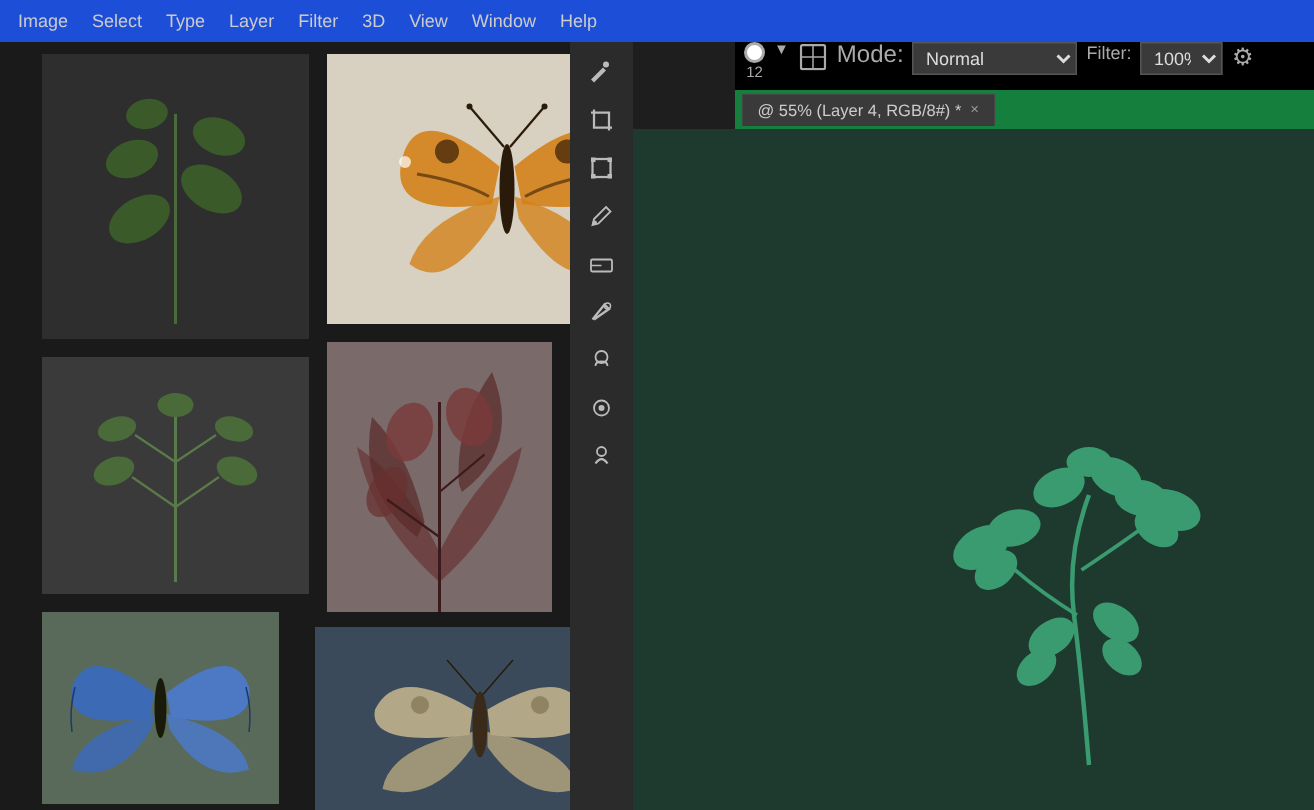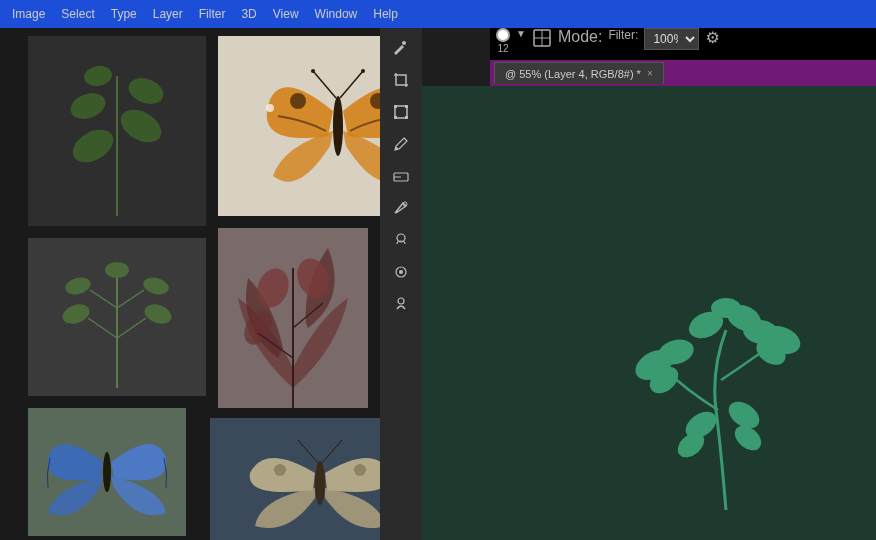--- a/index.html
+++ b/index.html
@@ -81,21 +81,21 @@
       width: 55px;
     }
 
     
     .tabbar {
       position: absolute;
       top: 60px;
       left: 490px;
       right: 0;
       height: 26px;
-      background: #701a75;
+      background: #15803d;
       display: flex;
       align-items: center;
       padding: 0 4px;
       z-index: 100;
     }
     .tab {
       color: #ccc;
       font-size: 11px;
       padding: 2px 10px;
       background: #3a3a3a;
@@ -261,20 +261,21 @@
   <div style="color:#aaa;font-size:10px;cursor:pointer;">▼</div>
 
   <div style="width:20px;height:20px;display:flex;align-items:center;justify-content:center;cursor:pointer;">
     <svg width="18" height="18" viewBox="0 0 18 18" fill="none" xmlns="http://www.w3.org/2000/svg">
       <rect x="1" y="1" width="16" height="16" rx="1" stroke="#aaa" stroke-width="1.5" fill="none"></rect>
       <line x1="1" y1="9" x2="17" y2="9" stroke="#aaa" stroke-width="1"></line>
       <line x1="9" y1="1" x2="9" y2="17" stroke="#aaa" stroke-width="1"></line>
     </svg>
   </div>
   <span class="mode-label">Mode:</span>
+  <select class="mode-select"><option>Normal</option><option>Dissolve</option><option>Darken</option><option>Multiply</option><option>Color Burn</option><option>Lighten</option><option>Screen</option><option>Overlay</option></select>
   <span class="opacity-label">Filter:</span>
   <select class="opacity-select"><option>100%</option><option>75%</option><option>50%</option><option>25%</option></select>
 
   <div style="color:#aaa;font-size:16px;cursor:pointer;">⚙</div>
 </div>
 
 <div class="tabbar">
   <div class="tab">
     <span>@ 55% (Layer 4, RGB/8#) *</span>
     <span class="tab-close">×</span>

